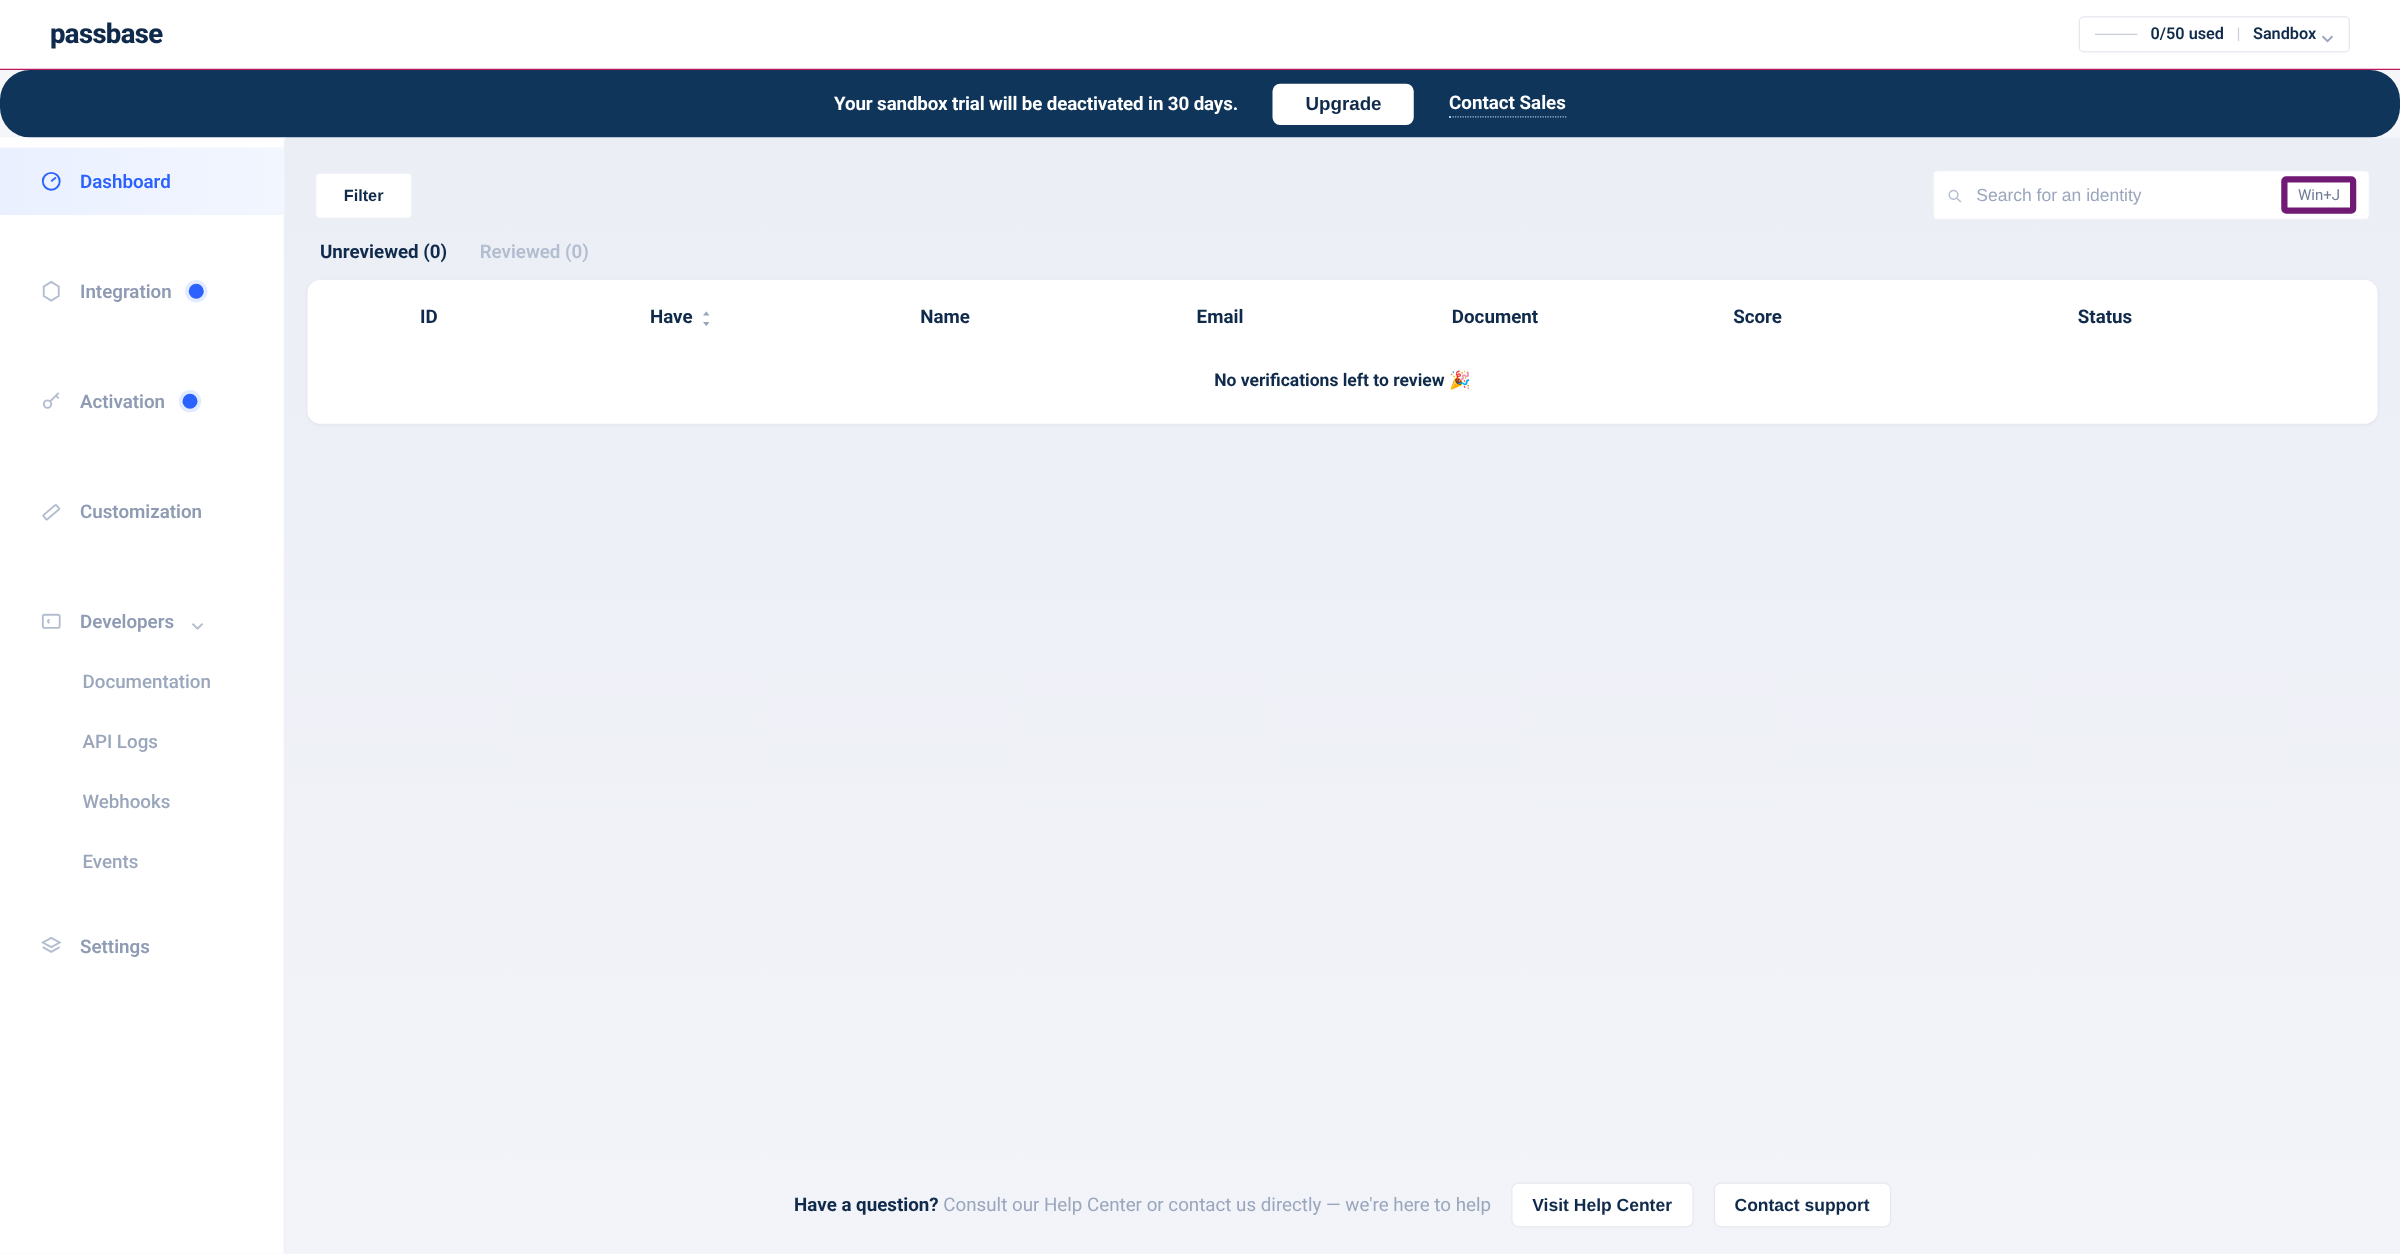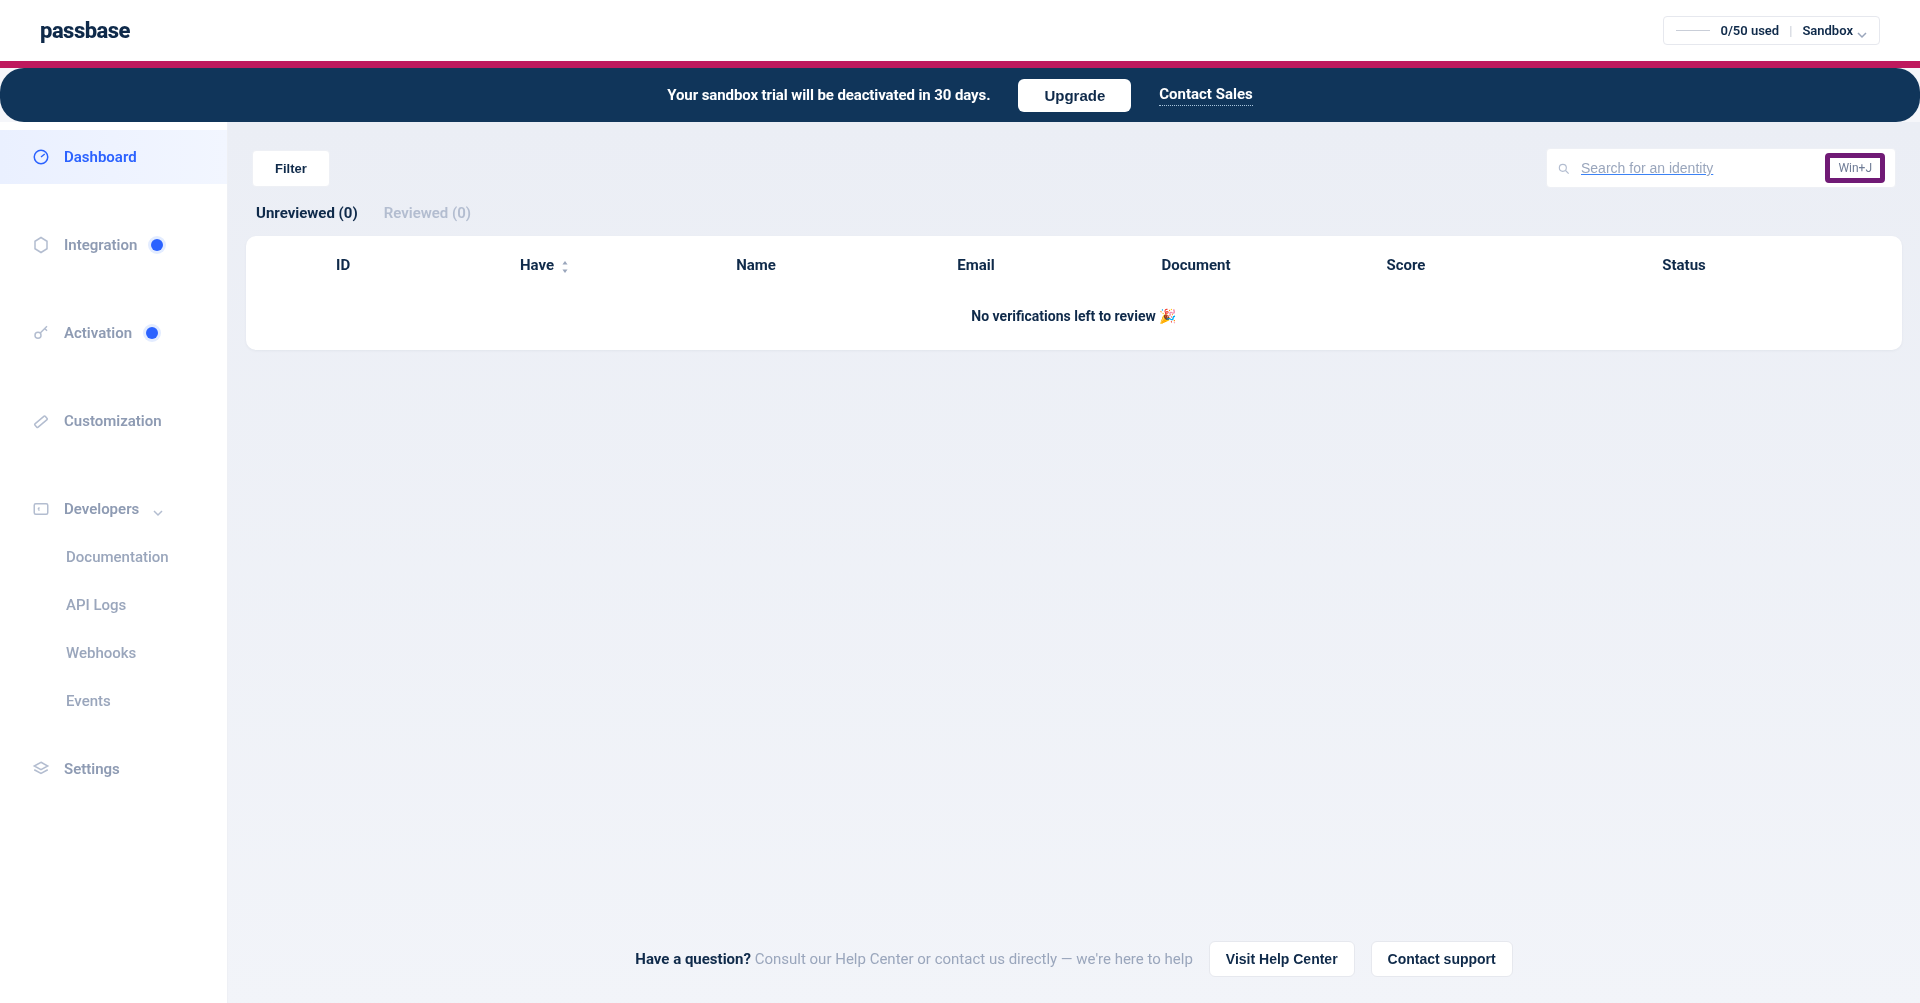--- a/index.html
+++ b/index.html
@@ -7,23 +7,23 @@
   font-family: -apple-system, BlinkMacSystemFont, "Segoe UI", Roboto, Helvetica, Arial, sans-serif;
   background: #f5f6fa;
   color: #0f2a4a;
   width: 1920px;
   height: 1003px;
   overflow: hidden;
 }
 
 
 .topbar {
-  height: 68px;
-  background: #ffffff;
-  border-bottom: 7px solid #be185d;
+  height: 56px;
+  background: #ffffff;
+  border-bottom: 1px solid #be185d;
   display: flex;
   align-items: center;
   padding: 0 40px 0 40px;
   justify-content: space-between;
 }
 .logo {
   font-weight: 800;
   font-size: 22px;
   color: #0f2a4a;
   letter-spacing: -0.5px;
@@ -175,21 +175,20 @@
   height: 40px;
   gap: 10px;
   width: 350px;
 }
 .search input {
   border: none;
   outline: none;
   font-size: 14px;
   flex: 1;
   color: #3b82f6;
-  text-decoration: underline;
 }
 .search input::placeholder { color: #9aa6bc; }
 .kbd {
   border: 5px solid #701a75;
   border-radius: 4px;
   font-size: 12px;
   padding: 3px 8px;
   color: #6f7c96;
 }
 .search .sicon { color:#b3bdd0; width:14px; height:14px; }
@@ -234,21 +233,21 @@
   font-weight: 700;
   color: #0f2a4a;
 }
 
 .footer {
   margin-top: auto;
   display: flex;
   align-items: center;
   justify-content: center;
   gap: 16px;
-  padding: 24px 0 38px 0;
+  padding: 24px 0 21px 0;
 }
 .footer-text {
   font-size: 15px;
   color: #9aa6bc;
 }
 .footer-text strong { color: #0f2a4a; font-weight: 700; }
 .btn-outline {
   background: #ffffff;
   border: 1px solid #e6e8ee;
   border-radius: 6px;

